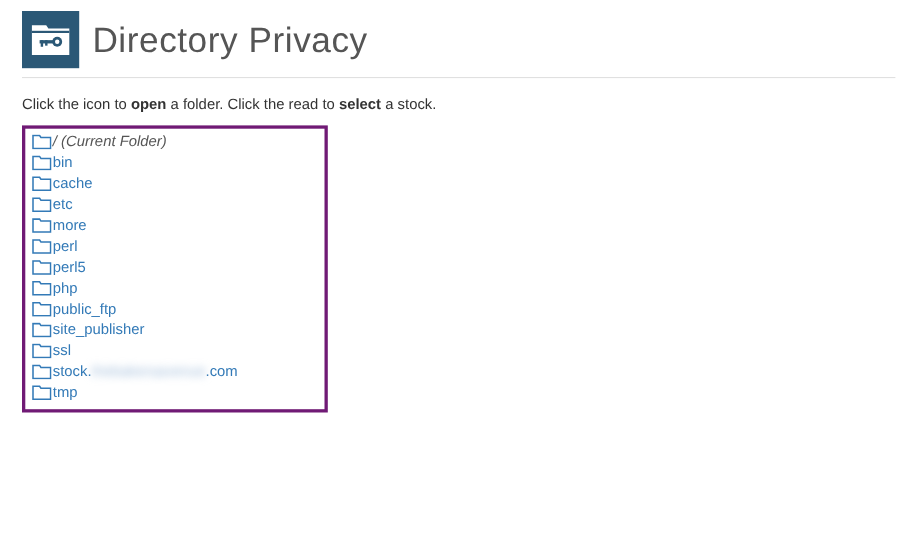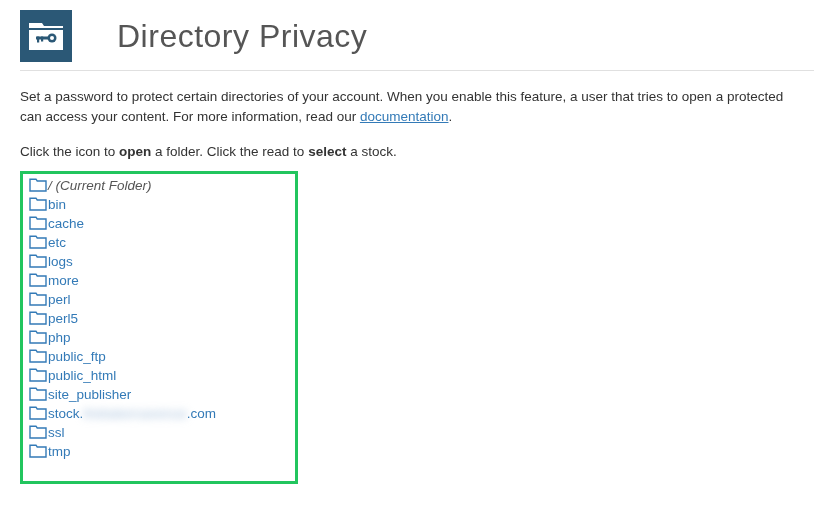--- a/index.html
+++ b/index.html
@@ -1,27 +1,27 @@
 <!DOCTYPE html>
 <html><head>
   <meta charset="utf-8">
   <style>
     * { margin: 0; padding: 0; box-sizing: border-box; }
     body { font-family: Arial, Helvetica, sans-serif; background: #fff; font-size: 14px; color: #333; width: 834px; }
     .container { padding: 10px 20px 20px 20px; }
     .header { display: flex; align-items: center; margin-bottom: 8px; }
     .header-icon { width: 52px; height: 52px; background: #2b5876; display: flex; align-items: center; justify-content: center; margin-right: 12px; }
     .header-icon svg { fill: #fff; }
-    .header-title { font-size: 32px; font-weight: 400; color: #555; letter-spacing: 0.5px; margin-left: 33px; }
+    .header-title { font-size: 32px; font-weight: 400; color: #555; letter-spacing: 0.5px; }
     .divider { border: 0; border-top: 1px solid #e0e0e0; margin: 8px 0 16px 0; }
     .intro { color: #333; font-size: 13.5px; line-height: 1.5; margin-bottom: 16px; }
     .intro a { color: #337ab7; text-decoration: underline; }
     .instr { color: #333; font-size: 13.5px; margin-bottom: 12px; }
     .instr .boldword { font-weight: 700; }
-    .tree { border: 3px solid #22c55e; padding: 2px 6px 20px 6px; width: 278px; }
+    .tree { border: 3px solid #701a75; padding: 2px 6px 6px 6px; width: 278px; }
     .tree-item { display: flex; align-items: center; height: 19px; margin: 0; }
     .tree-item .folder-icon { color: #337ab7; flex-shrink: 0; margin-right: 1px; }
     .tree-item .folder-name { color: #337ab7; font-size: 13.5px; white-space: nowrap; cursor: pointer; }
     .tree-item .folder-name.current { color: #555; font-style: italic; cursor: default; }
     .tree-item .folder-icon svg { display: block; }
     .blurred { filter: blur(4px); color: #9fbbd9 !important; }
   </style>
 </head>
 <body>
 
@@ -34,24 +34,20 @@
         <circle cx="26" cy="22" r="4.5" fill="#2b5876"></circle>
         <circle cx="26" cy="22" r="2" fill="#fff"></circle>
         <rect x="10" y="20.5" width="14" height="3" fill="#2b5876"></rect>
         <rect x="11" y="20.5" width="2.2" height="6" fill="#2b5876"></rect>
         <rect x="15" y="20.5" width="2.2" height="5" fill="#2b5876"></rect>
       </svg>
     </div>
     <h1 class="header-title">Directory Privacy</h1>
   </div>
   <hr class="divider">
-  <p class="intro">
-    <span>Set a password to protect certain directories of your account. When you enable this feature, a user that tries to open a protected</span><br>
-    <span>can access your content. For more information, read our </span><a href="#">documentation</a><span>.</span>
-  </p>
   <p class="instr">
     <span>Click the icon to </span><span class="boldword">open</span><span> a folder. Click the read to </span><span class="boldword">select</span><span> a stock.</span>
   </p>
   <div class="tree" id="tree">
       <div class="tree-item">
         <span class="folder-icon">
           <svg width="18" height="14" viewBox="0 0 18 14">
             <path d="M1 3 L1 1.2 L7 1.2 L8.2 3 L17 3 L17 13 L1 13 Z" fill="none" stroke="#337ab7" stroke-width="1.4"></path>
           </svg>
         </span>
@@ -73,28 +69,20 @@
         </span>
         <span class="folder-name">cache</span>
       </div>
       <div class="tree-item">
         <span class="folder-icon">
           <svg width="18" height="14" viewBox="0 0 18 14">
             <path d="M1 3 L1 1.2 L7 1.2 L8.2 3 L17 3 L17 13 L1 13 Z" fill="none" stroke="#337ab7" stroke-width="1.4"></path>
           </svg>
         </span>
         <span class="folder-name">etc</span>
-      </div>
-      <div class="tree-item">
-        <span class="folder-icon">
-          <svg width="18" height="14" viewBox="0 0 18 14">
-            <path d="M1 3 L1 1.2 L7 1.2 L8.2 3 L17 3 L17 13 L1 13 Z" fill="none" stroke="#337ab7" stroke-width="1.4"></path>
-          </svg>
-        </span>
-        <span class="folder-name">logs</span>
       </div>
       <div class="tree-item">
         <span class="folder-icon">
           <svg width="18" height="14" viewBox="0 0 18 14">
             <path d="M1 3 L1 1.2 L7 1.2 L8.2 3 L17 3 L17 13 L1 13 Z" fill="none" stroke="#337ab7" stroke-width="1.4"></path>
           </svg>
         </span>
         <span class="folder-name">more</span>
       </div>
       <div class="tree-item">
@@ -128,48 +116,40 @@
           </svg>
         </span>
         <span class="folder-name">public_ftp</span>
       </div>
       <div class="tree-item">
         <span class="folder-icon">
           <svg width="18" height="14" viewBox="0 0 18 14">
             <path d="M1 3 L1 1.2 L7 1.2 L8.2 3 L17 3 L17 13 L1 13 Z" fill="none" stroke="#337ab7" stroke-width="1.4"></path>
           </svg>
         </span>
-        <span class="folder-name">public_html</span>
+        <span class="folder-name">site_publisher</span>
       </div>
       <div class="tree-item">
         <span class="folder-icon">
           <svg width="18" height="14" viewBox="0 0 18 14">
             <path d="M1 3 L1 1.2 L7 1.2 L8.2 3 L17 3 L17 13 L1 13 Z" fill="none" stroke="#337ab7" stroke-width="1.4"></path>
           </svg>
         </span>
-        <span class="folder-name">site_publisher</span>
+        <span class="folder-name">ssl</span>
       </div>
       <div class="tree-item">
         <span class="folder-icon">
           <svg width="18" height="14" viewBox="0 0 18 14">
             <path d="M1 3 L1 1.2 L7 1.2 L8.2 3 L17 3 L17 13 L1 13 Z" fill="none" stroke="#337ab7" stroke-width="1.4"></path>
           </svg>
         </span>
         <span class="folder-name"><span>stock.</span><span class="blurred">thebakersavenue</span><span>.com</span></span>
       </div>
       <div class="tree-item">
         <span class="folder-icon">
           <svg width="18" height="14" viewBox="0 0 18 14">
             <path d="M1 3 L1 1.2 L7 1.2 L8.2 3 L17 3 L17 13 L1 13 Z" fill="none" stroke="#337ab7" stroke-width="1.4"></path>
           </svg>
         </span>
-        <span class="folder-name">ssl</span>
-      </div>
-      <div class="tree-item">
-        <span class="folder-icon">
-          <svg width="18" height="14" viewBox="0 0 18 14">
-            <path d="M1 3 L1 1.2 L7 1.2 L8.2 3 L17 3 L17 13 L1 13 Z" fill="none" stroke="#337ab7" stroke-width="1.4"></path>
-          </svg>
-        </span>
         <span class="folder-name">tmp</span>
       </div>
     </div>
 </div>
 
 </body></html>

